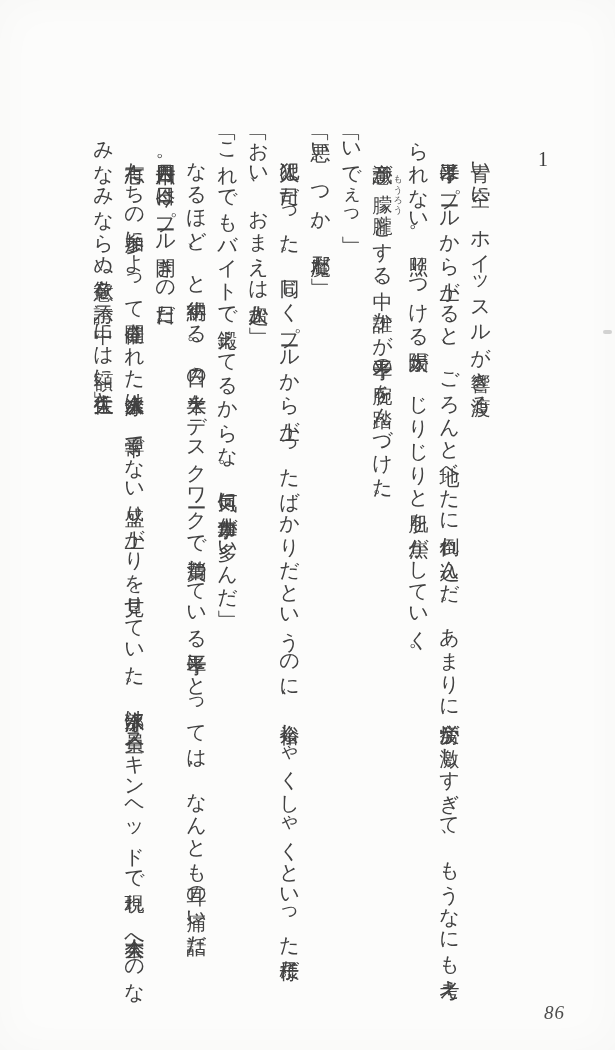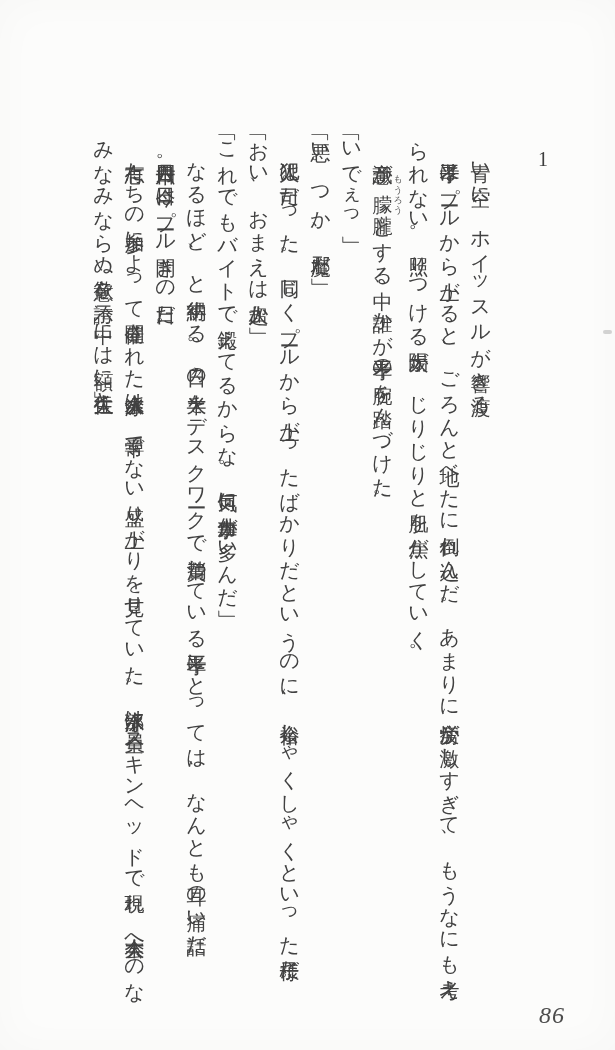--- a/index.html
+++ b/index.html
@@ -52,21 +52,21 @@
   rt {
     font-size: 9px;
     letter-spacing: 0;
     color: #555555;
     font-family: "Liberation Serif", "DejaVu Serif", serif;
   }
   .pagenum {
     position: absolute;
     top: 1002px;
     right: 50px;
-    font-size: 24px;
+    font-size: 19px;
     font-style: italic;
     color: #4c4c4c;
     letter-spacing: 1px;
   }
   .artifact {
     position: absolute;
     top: 330px;
     right: 3px;
     width: 9px;
     height: 4px;

